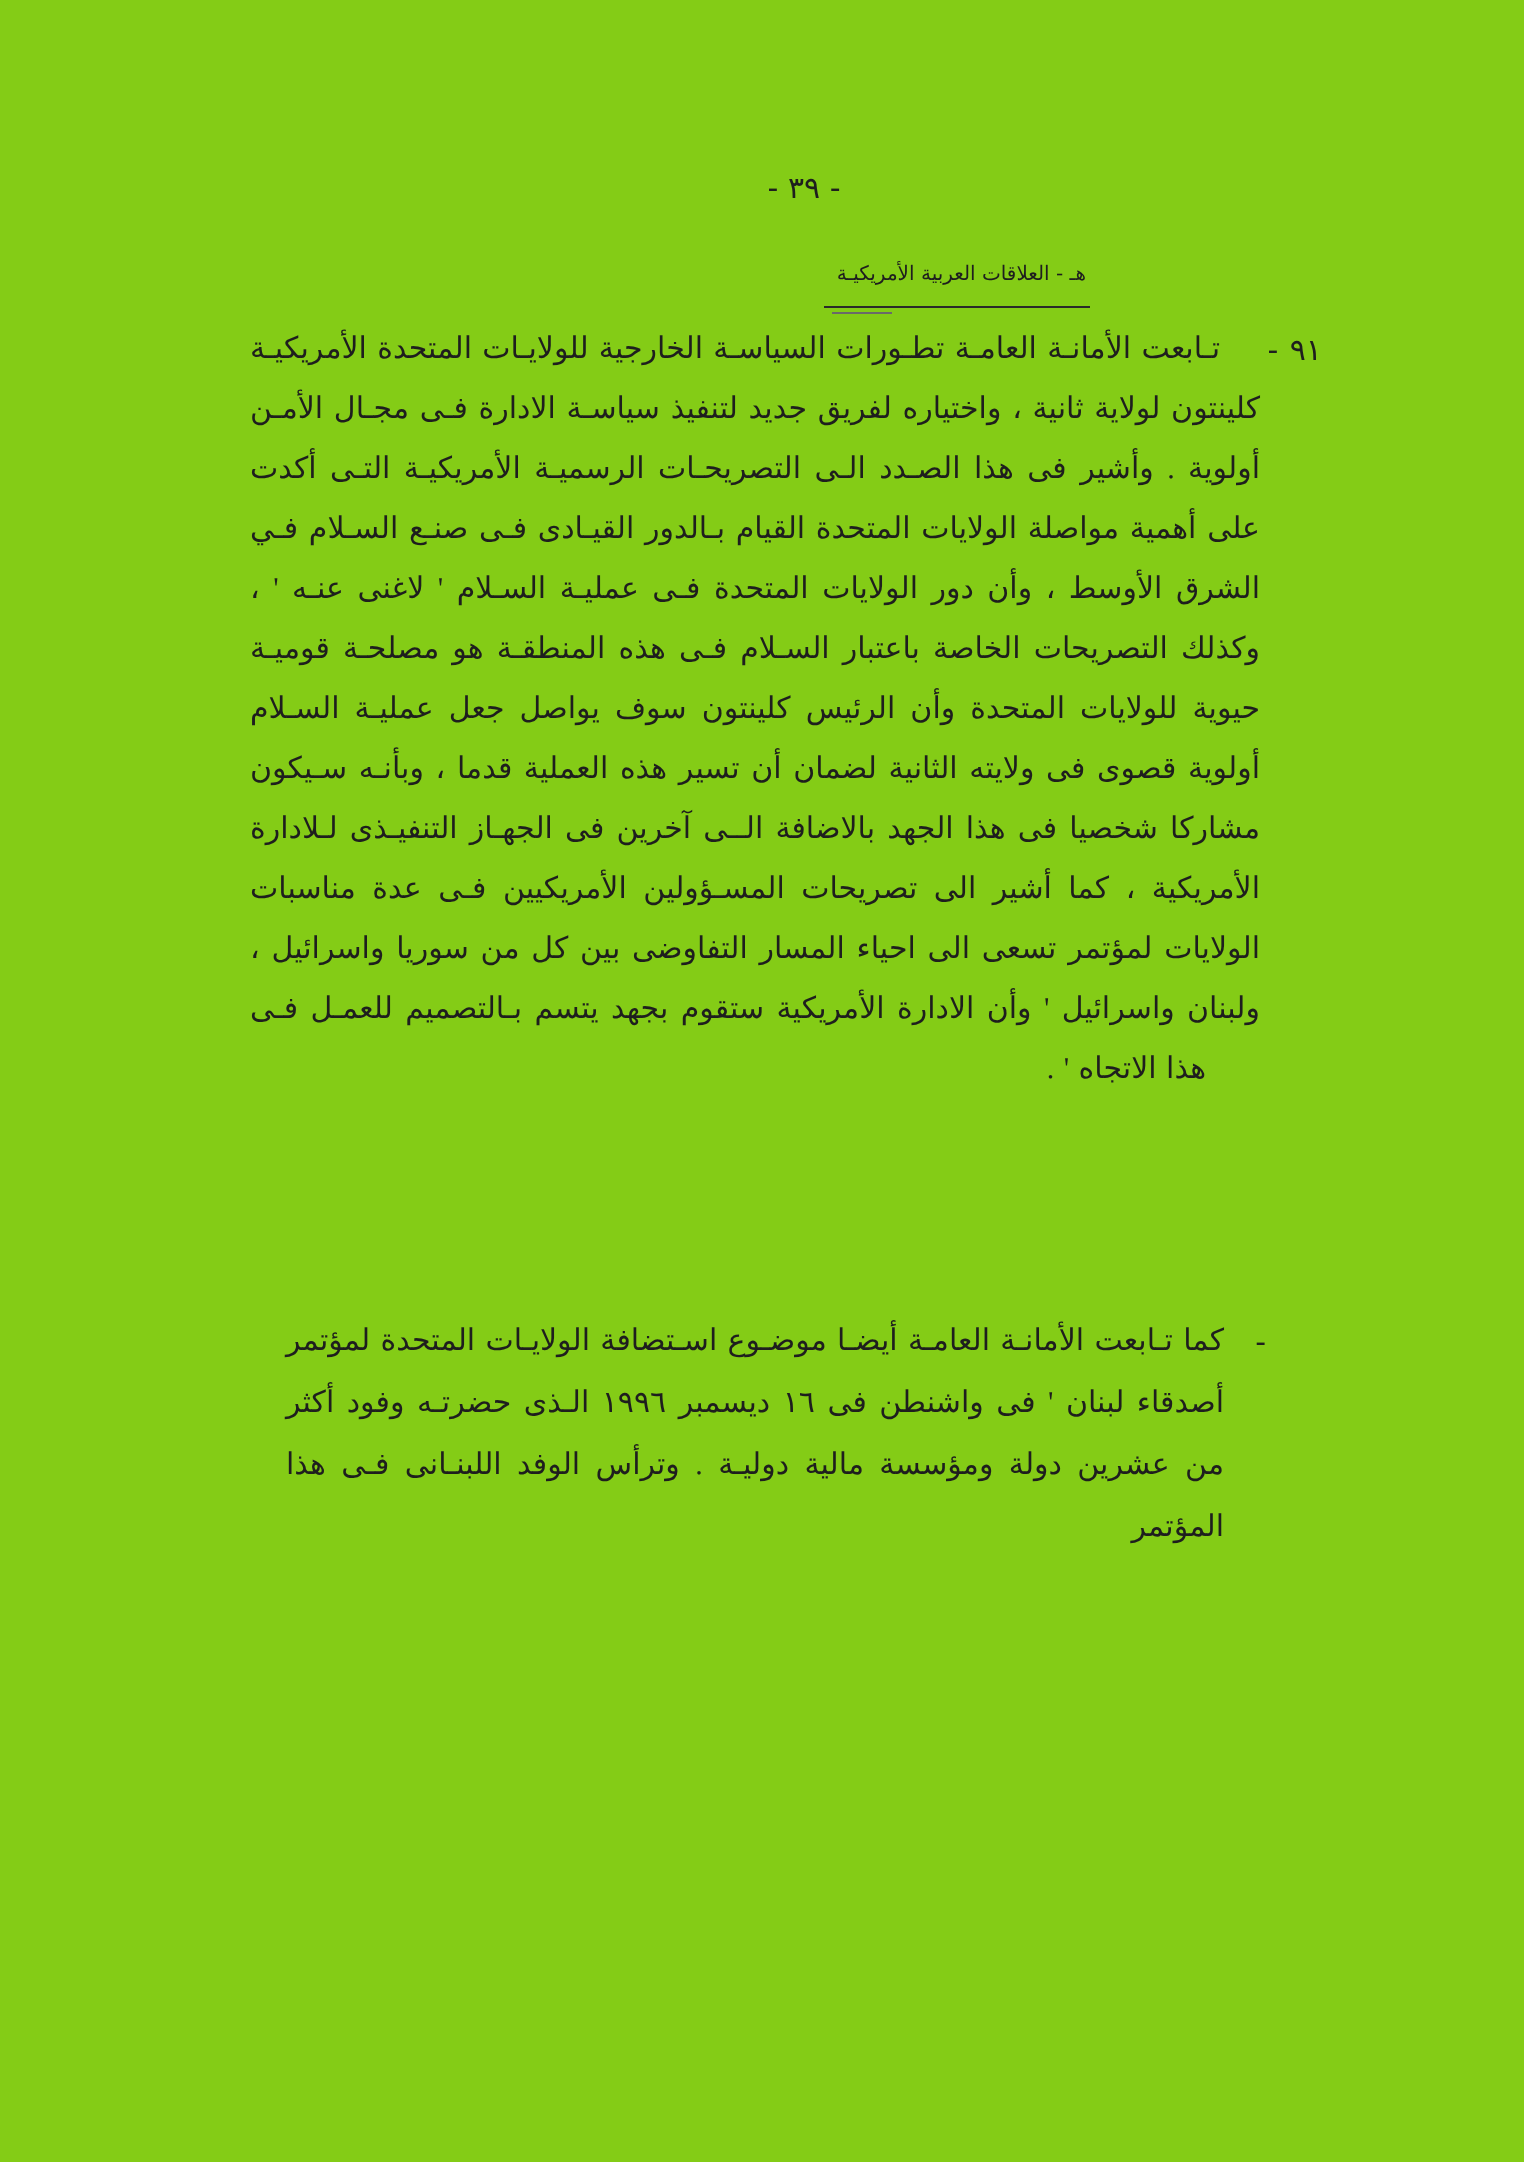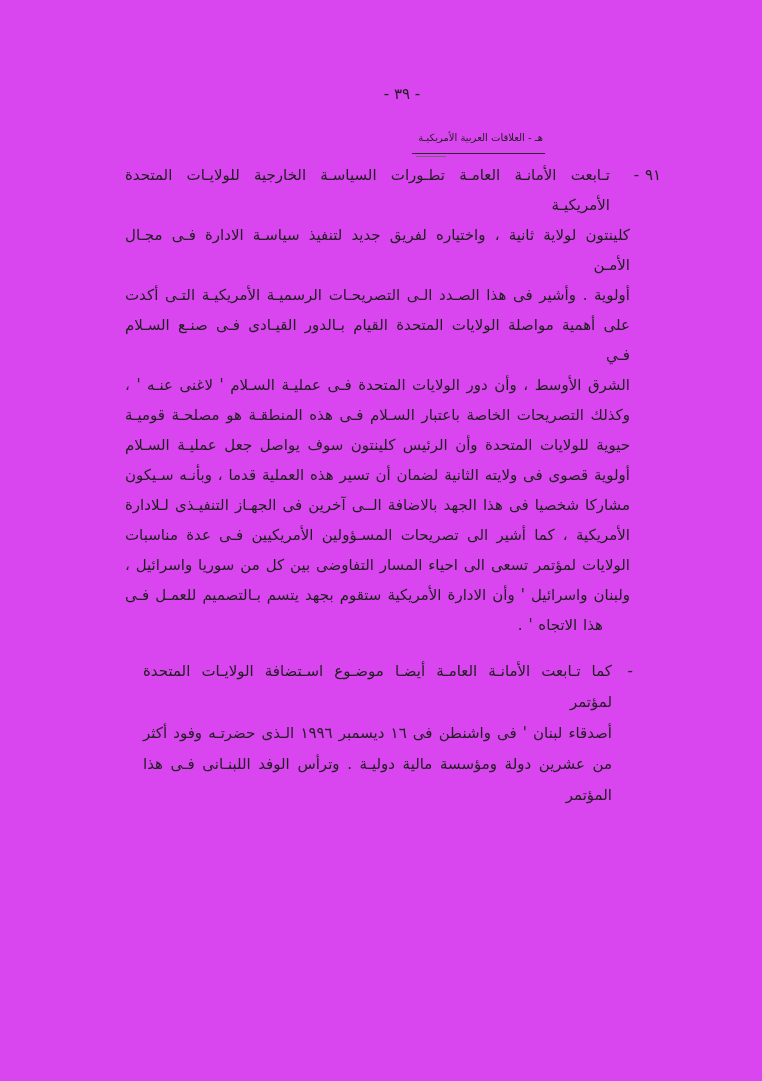--- a/index.html
+++ b/index.html
@@ -1,20 +1,20 @@
 <!DOCTYPE html>
 <html lang="ar" dir="rtl"><head>
 <meta charset="utf-8">
 <style>
   html, body { margin: 0; padding: 0; background: #ffffff; }
   .page {
     position: relative;
     width: 762px;
     height: 1081px;
-    background: #d946ef;
+    background: #84cc16;
     font-family: "DejaVu Sans", sans-serif;
     color: #1e1e1e;
     overflow: hidden;
   }
   .pagenum {
     position: absolute;
     top: 85px;
     left: 0;
     right: 0;
     text-align: center;
@@ -49,20 +49,21 @@
     font-size: 15px;
     word-spacing: 1px;
   }
   .para91 { top: 160px; left: 125px; width: 505px; }
   .para91 .line { min-height: 30px; line-height: 30px; }
   .para2  { top: 656px; left: 143px; width: 469px; }
   .para2  .line { min-height: 31px; line-height: 31px; }
   .line {
     text-align: justify;
     text-align-last: justify;
+    font-family: Liberation Serif, serif;
   }
   .para91 .line.l1 { padding-right: 20px; }     
   .para91 .line.llast {
     text-align-last: right;
     padding-right: 27px;
   }
   .marker {
     position: absolute;
     top: 0;
     right: -31px;

